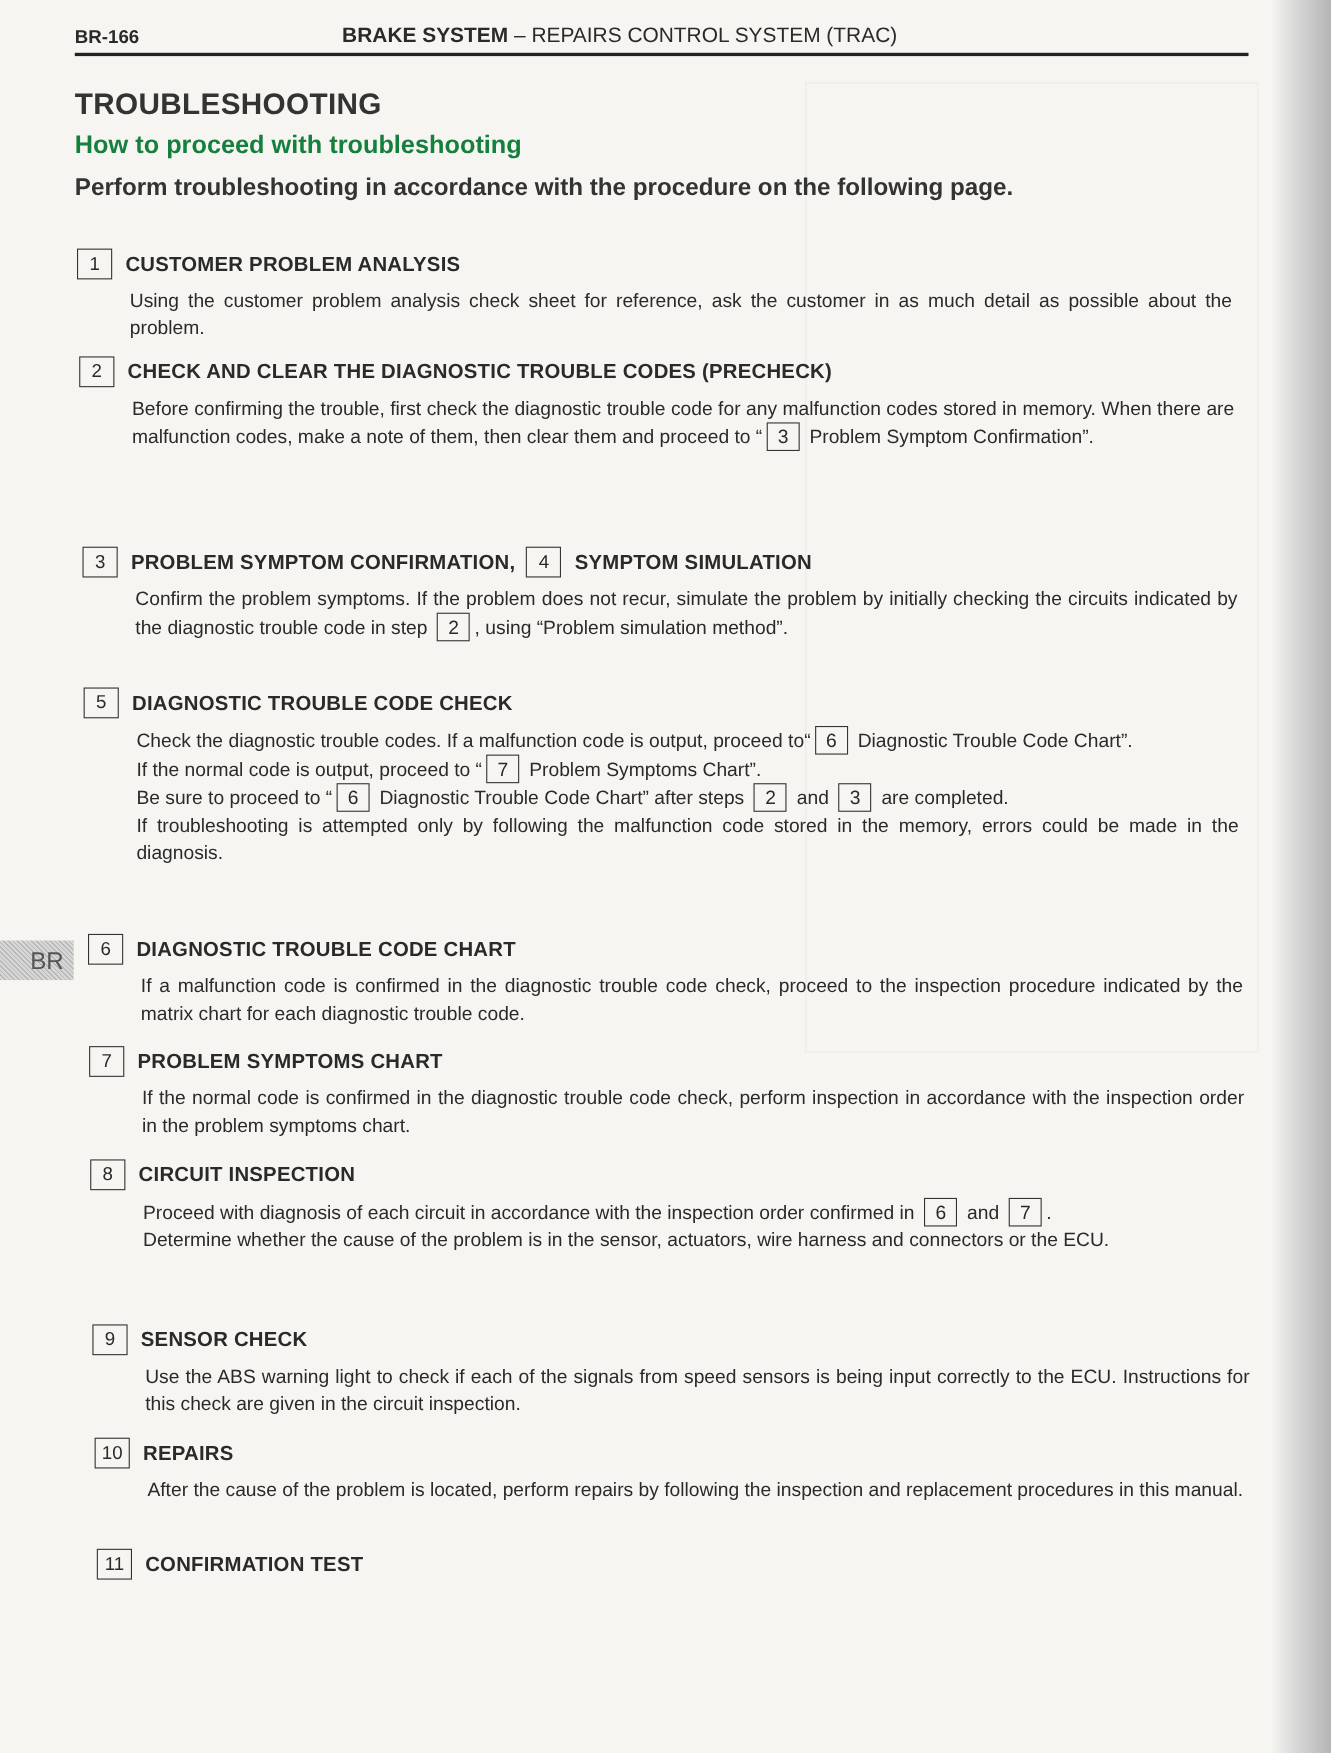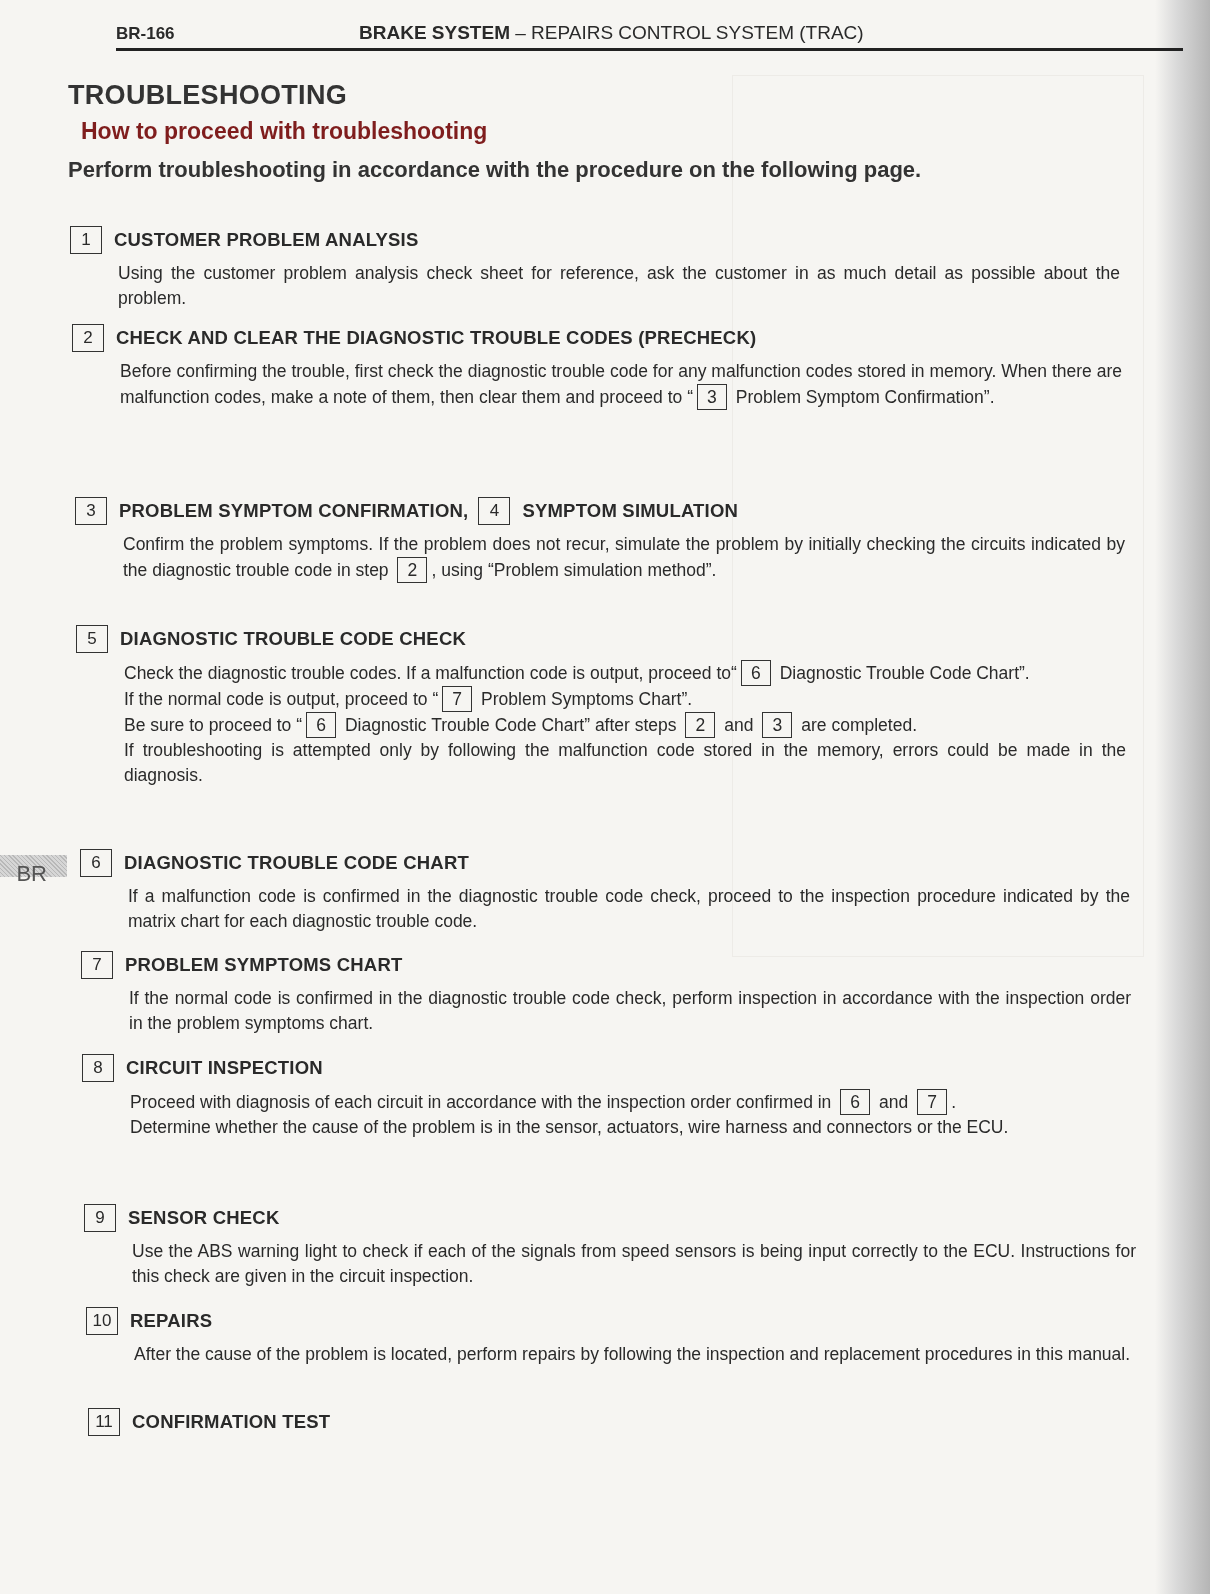--- a/index.html
+++ b/index.html
@@ -10,49 +10,48 @@
     color: #2a2a2a;
     position: relative;
   }
   .page-edge {
     position: absolute; right: 0; top: 0; width: 55px; height: 1594px;
     background: linear-gradient(to right, #f6f5f2 0%, #d9d9d9 40%, #b5b5b5 100%);
   }
   .header {
     position: absolute; left: 68px; top: 20px; width: 1067px; height: 28px;
     border-bottom: 3px solid #222;
-    margin-left: 48px;
   }
   .page-num { position: absolute; left: 0; top: 4px; font-weight: bold; font-size: 17px; }
   .section-title { position: absolute; left: 243px; top: 2px; font-size: 19px; }
   .section-title b { font-weight: bold; }
   .bg-box {
     position: absolute; left: 732px; top: 75px; width: 410px; height: 880px;
     border: 1px solid #e7e5e0; opacity: 0.6;
   }
   .h1 { position: absolute; left: 68px; top: 80px; font-size: 27px; font-weight: bold; color: #333; letter-spacing: 0.3px; }
-  .h2 { position: absolute; left: 81px; top: 118px; font-size: 23px; font-weight: bold; color: #7f1d1d; }
+  .h2 { position: absolute; left: 68px; top: 118px; font-size: 23px; font-weight: bold; color: #15803d; }
   .h3 { position: absolute; left: 68px; top: 156px; width: 1060px; font-size: 22px; font-weight: bold; color: #333; line-height: 27px; }
   .step { position: absolute; width: 1020px; }
   .step-head { display: flex; align-items: center; height: 28px; }
   .num-box {
     display: inline-block; min-width: 26px; height: 26px; line-height: 26px;
     border: 1.5px solid #333; text-align: center; font-size: 17px;
     margin-right: 12px; padding: 0 2px; background: transparent;
   }
   .step-title { font-size: 18.5px; font-weight: bold; letter-spacing: 0.2px; }
   .step-body { margin-left: 48px; margin-top: 7px; font-size: 17.5px; line-height: 25px; text-align: justify; }
   .ref-box {
     display: inline-block; min-width: 22px; height: 24px; line-height: 24px;
     border: 1.3px solid #333; text-align: center; padding: 0 3px; margin: 0 4px;
   }
   .br-tab {
-    position: absolute; left: 0; top: 855px; width: 67px; height: 22px;
+    position: absolute; left: 0; top: 855px; width: 67px; height: 36px;
     background: repeating-linear-gradient(45deg, #b8b8b8 0 1px, #d6d6d6 1px 3px);
-    font-size: 22px; color: #555; text-align: right; padding-right: 20px; box-sizing: border-box; line-height: 38px;
+    font-size: 22px; color: #555; text-align: right; padding-right: 9px; box-sizing: border-box; line-height: 38px;
   }
 </style>
 </head>
 <body>
 
 <div class="page-edge"></div>
 
 <div class="header">
   <span class="page-num">BR-166</span>
   <span class="section-title"><b>BRAKE SYSTEM</b><span> – REPAIRS CONTROL SYSTEM (TRAC)</span></span>

